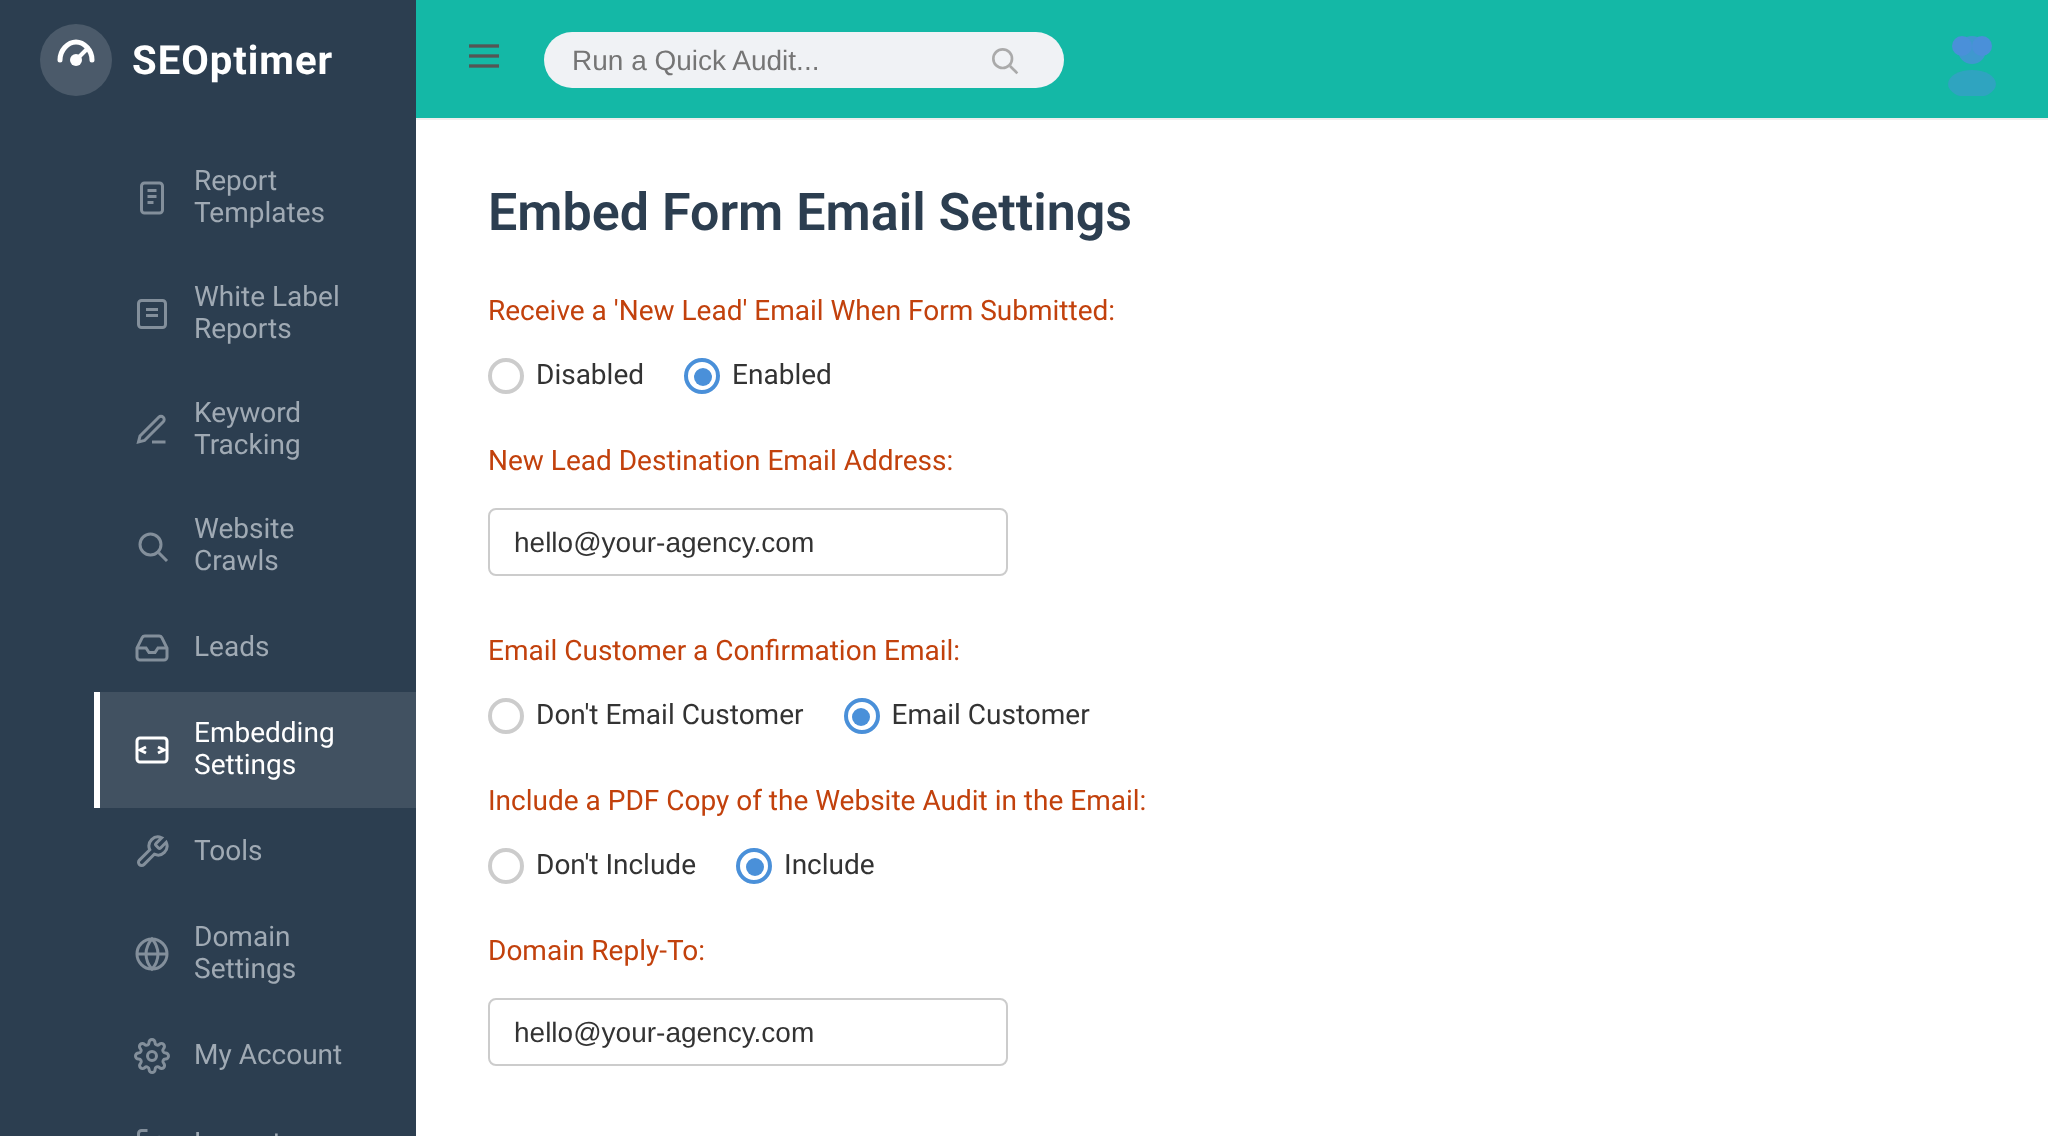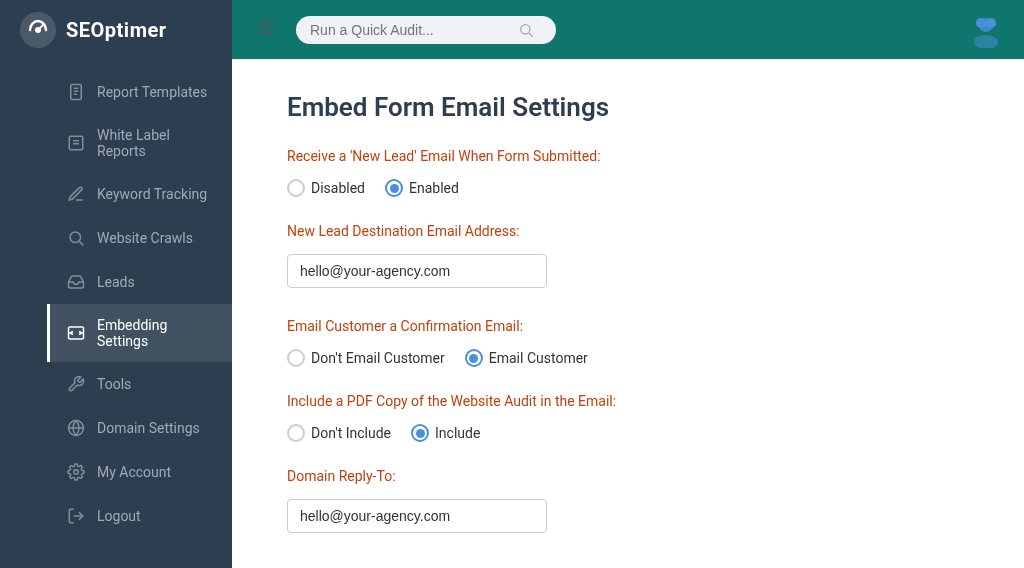--- a/index.html
+++ b/index.html
@@ -1,20 +1,20 @@
 <!DOCTYPE html>
 <html><head>
   <meta charset="utf-8">
   <style>
     * { box-sizing: border-box; margin: 0; padding: 0; }
     body { font-family: -apple-system, BlinkMacSystemFont, 'Segoe UI', Roboto, sans-serif; display: flex; height: 568px; width: 1024px; overflow: hidden; background: #f5f6f8; }
 
     
     .sidebar {
-      width: 232px;
+      width: 208px;
       background: #2c3e50;
       display: flex;
       flex-direction: column;
       flex-shrink: 0;
       height: 568px;
     }
     .sidebar-logo {
       display: flex;
       align-items: center;
       padding: 16px 20px;
@@ -67,21 +67,21 @@
     .main-area {
       flex: 1;
       display: flex;
       flex-direction: column;
       background: #fff;
     }
     .topbar {
       display: flex;
       align-items: center;
       padding: 10px 20px;
-      background: #0f766e;
+      background: #14b8a6;
       border-bottom: 1px solid #eee;
       height: 60px;
       gap: 16px;
     }
     .hamburger-btn {
       background: none;
       border: none;
       cursor: pointer;
       padding: 4px;
       color: #555;
@@ -106,21 +106,21 @@
     .topbar-spacer { flex: 1; }
     .user-avatar {
       width: 36px;
       height: 36px;
       cursor: pointer;
     }
 
     
     .content {
       flex: 1;
-      padding: 32px 55px;
+      padding: 32px 36px;
       overflow-y: auto;
     }
     .page-title {
       font-size: 26px;
       font-weight: 600;
       color: #2c3e50;
       margin-bottom: 24px;
     }
     .section-label {
       font-size: 14px;

